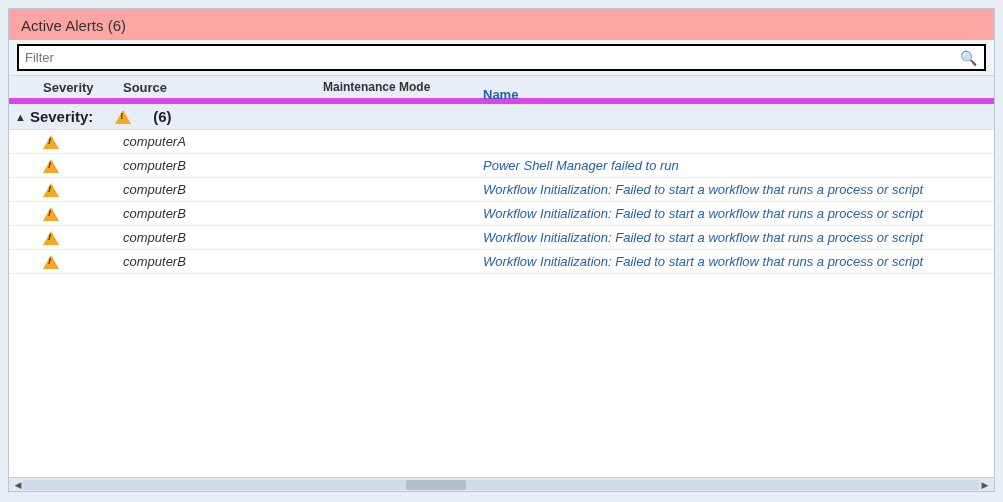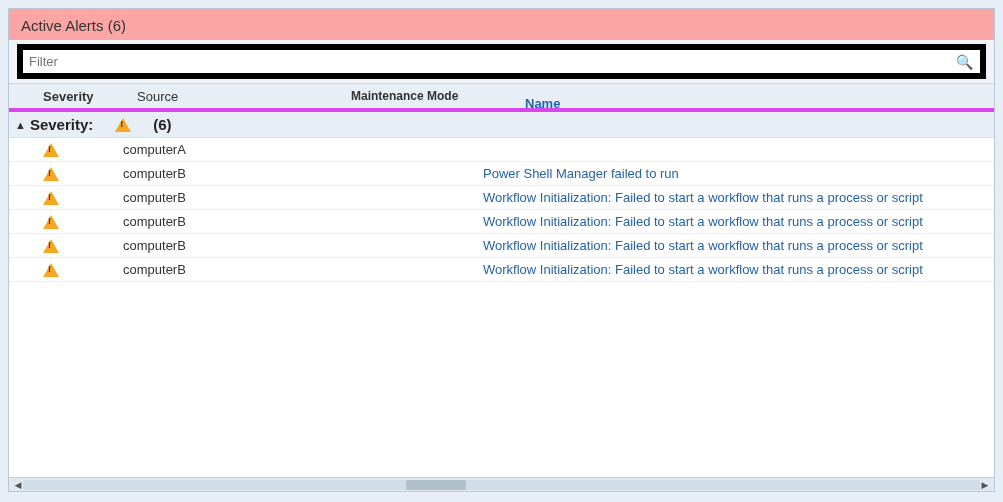--- a/index.html
+++ b/index.html
@@ -33,21 +33,21 @@
     }
 
     .filter-bar {
       padding: 4px 8px;
       background: #f0f4f8;
     }
 
     .filter-input-wrap {
       display: flex;
       align-items: flex-end;
-      border: 6px solid #000000;
+      border: 2px solid #000000;
       background: white;
     }
 
     .filter-input {
       flex: 1;
       border: none;
       outline: none;
       padding: 4px 6px;
       font-size: 13px;
       color: #aaa;
@@ -66,39 +66,38 @@
       overflow: hidden;
       border-top: 1px solid #c8d8e8;
       background: white;
       position: relative;
     }
 
     .table-header {
       display: flex;
       align-items: center;
       background: #e8eef5;
-      border-bottom: 4px solid #d946ef;
+      border-bottom: 6px solid #d946ef;
       height: 28px;
       padding-left: 30px;
-      gap: 14px;
     }
 
     .col-severity-h {
       width: 80px;
       min-width: 80px;
       font-weight: 600;
       color: #333;
       padding-left: 4px;
       font-size: 13px;
     }
 
     .col-source-h {
       width: 200px;
       min-width: 200px;
-      font-weight: 400;
+      font-weight: 700;
       color: #333;
       padding-left: 4px;
       font-size: 13px;
     }
 
     .col-maint-h {
       width: 160px;
       min-width: 160px;
       font-weight: 600;
       color: #333;
@@ -177,20 +176,21 @@
       line-height: 1;
     }
 
     .data-row {
       display: flex;
       align-items: center;
       border-bottom: 1px solid #e8eef5;
       height: 24px;
       background: white;
       padding-left: 30px;
+      font-style: italic;
     }
 
     .col-severity {
       width: 80px;
       min-width: 80px;
       display: flex;
       align-items: center;
       padding-left: 4px;
     }
 

